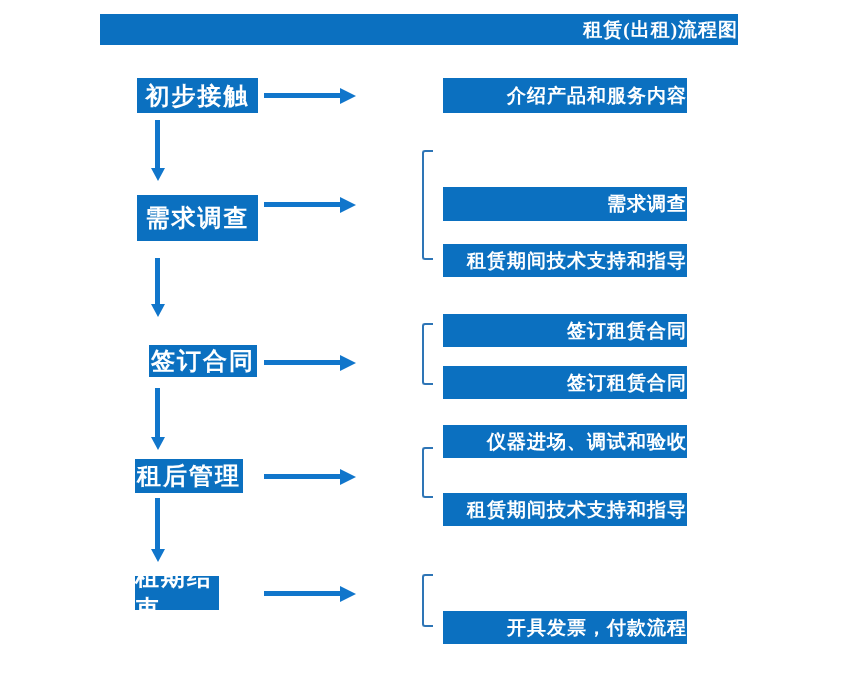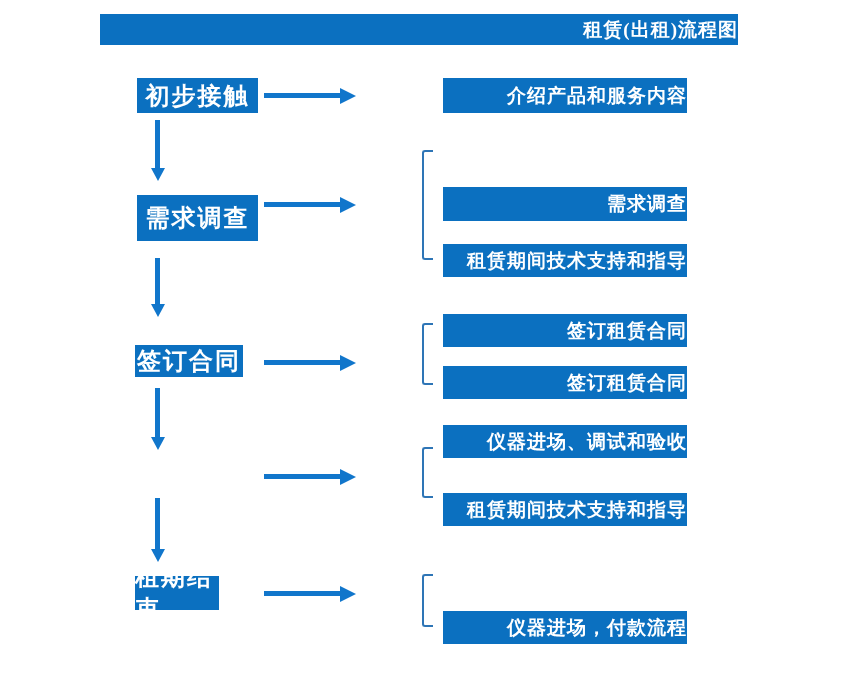--- a/index.html
+++ b/index.html
@@ -89,22 +89,25 @@
   <div class="title-bar">
     <span>租赁(出租)流程图</span>
   </div>
 
   <div class="box left-box" style="left:104px;top:78px;width:121px;height:35px">
     <span>初步接触</span>
   </div>
   <div class="box left-box" style="left:104px;top:195px;width:121px;height:46px">
     <span>需求调查</span>
   </div>
-  <div class="box left-box" style="left:102px;top:345px;width:108px;height:32px">
+  <div class="box left-box" style="left:116px;top:345px;width:108px;height:32px">
     <span>签订合同</span>
+  </div>
+  <div class="box left-box" style="left:102px;top:459px;width:108px;height:34px">
+    <span>租后管理</span>
   </div>
   <div class="box left-box" style="left:102px;top:576px;width:84px;height:34px">
     <span>租期结束</span>
   </div>
 
   <div class="v-arrow" style="top:120px;height:48px"></div>
   <div class="v-arrow" style="top:258px;height:46px"></div>
   <div class="v-arrow" style="top:388px;height:49px"></div>
   <div class="v-arrow" style="top:498px;height:51px"></div>
 
@@ -138,16 +141,16 @@
   </div>
 
   <div class="box right-box" style="top:493px">
     <span>租赁期间技术支持和指导</span>
   </div>
   <div class="box right-box" style="top:425px">
     <span>仪器进场、调试和验收</span>
   </div>
 
   <div class="box right-box" style="top:611px">
-    <span>仪器进场，付款流程</span>
+    <span>开具发票，付款流程</span>
   </div>
 
 </div>
 
 </body></html>

